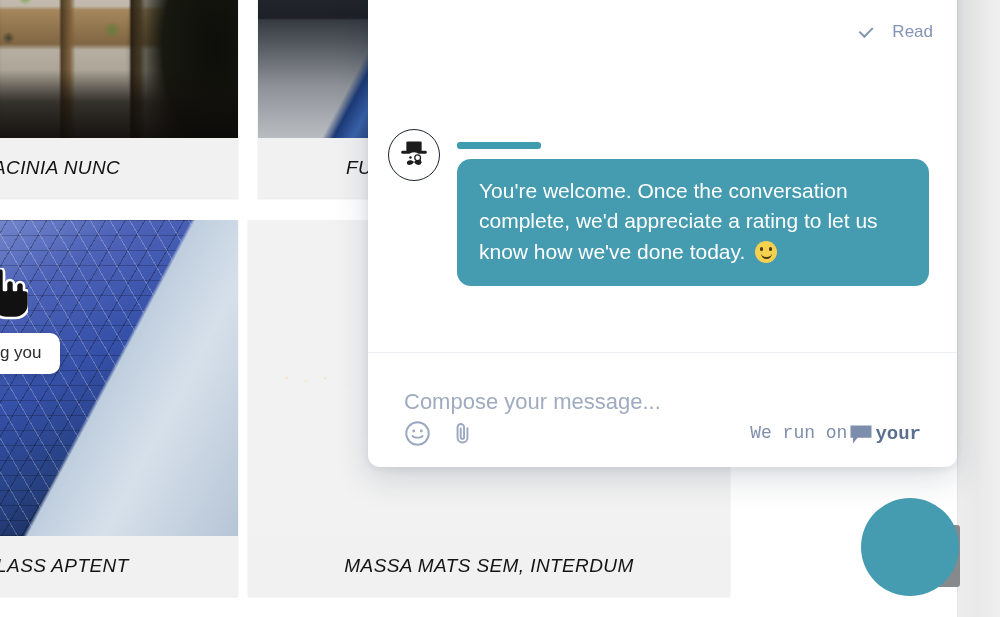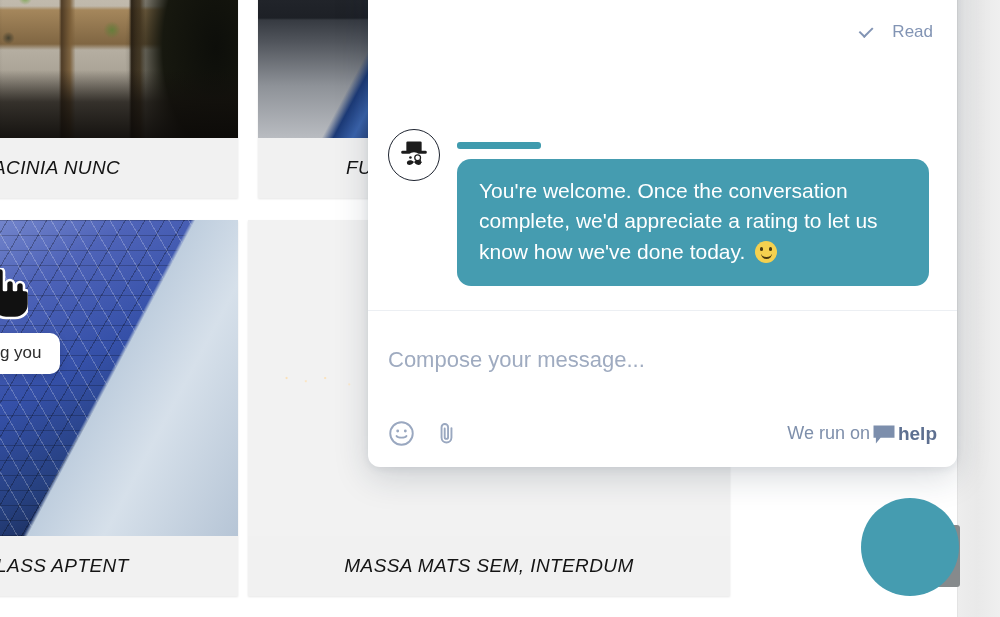--- a/index.html
+++ b/index.html
@@ -283,22 +283,22 @@
     left: 5.5px; top: 10px;
     width: 11px; height: 6px;
     border-bottom: 2px solid #4a3a12;
     border-radius: 0 0 9px 9px;
   }
 
   
   .composer {
     flex: 0 0 auto;
     border-top: 1px solid #eceff3;
-    padding: 0 20px;
-    height: 157px;
+    padding: 0 36px;
+    height: 115px;
     display: flex;
     flex-direction: column;
     justify-content: space-between;
   }
   .compose-field {
     padding-top: 36px;
     font-size: 22px;
     color: #9fabc0;
   }
   .compose-actions {
@@ -307,20 +307,21 @@
     justify-content: space-between;
     padding-bottom: 20px;
   }
   .compose-left { display: flex; align-items: center; gap: 18px; }
   .branding {
     display: flex;
     align-items: flex-start;
     gap: 2px;
     font-size: 18px;
     color: #7e8fab;
+    font-family: Liberation Mono, monospace;
   }
   .brand-name { font-weight: 700; color: #5d6f90; font-size: 19px; }
 
   
   .fab-shadow {
     position: absolute;
     left: 888px; top: 525px;
     width: 72px; height: 62px;
     background: #868a8c;
     border-radius: 3px;
@@ -450,21 +451,21 @@
           </span>
         </div>
 
         <div class="branding">
           <span>We run on</span>
           <span style="line-height:0;">
             <svg viewBox="0 0 24 22" width="24" height="22" aria-hidden="true">
               <path d="M1.5 2.4h21v12.4H8.6L3.9 20.4v-5.6H1.5z" fill="#7c8eac"></path>
             </svg>
           </span>
-          <span class="brand-name">help</span>
+          <span class="brand-name">your</span>
         </div>
       </div>
     </div>
   </div>
 
   <div class="fab-shadow"></div>
   <button class="fab"></button>
 
 </div>
 

